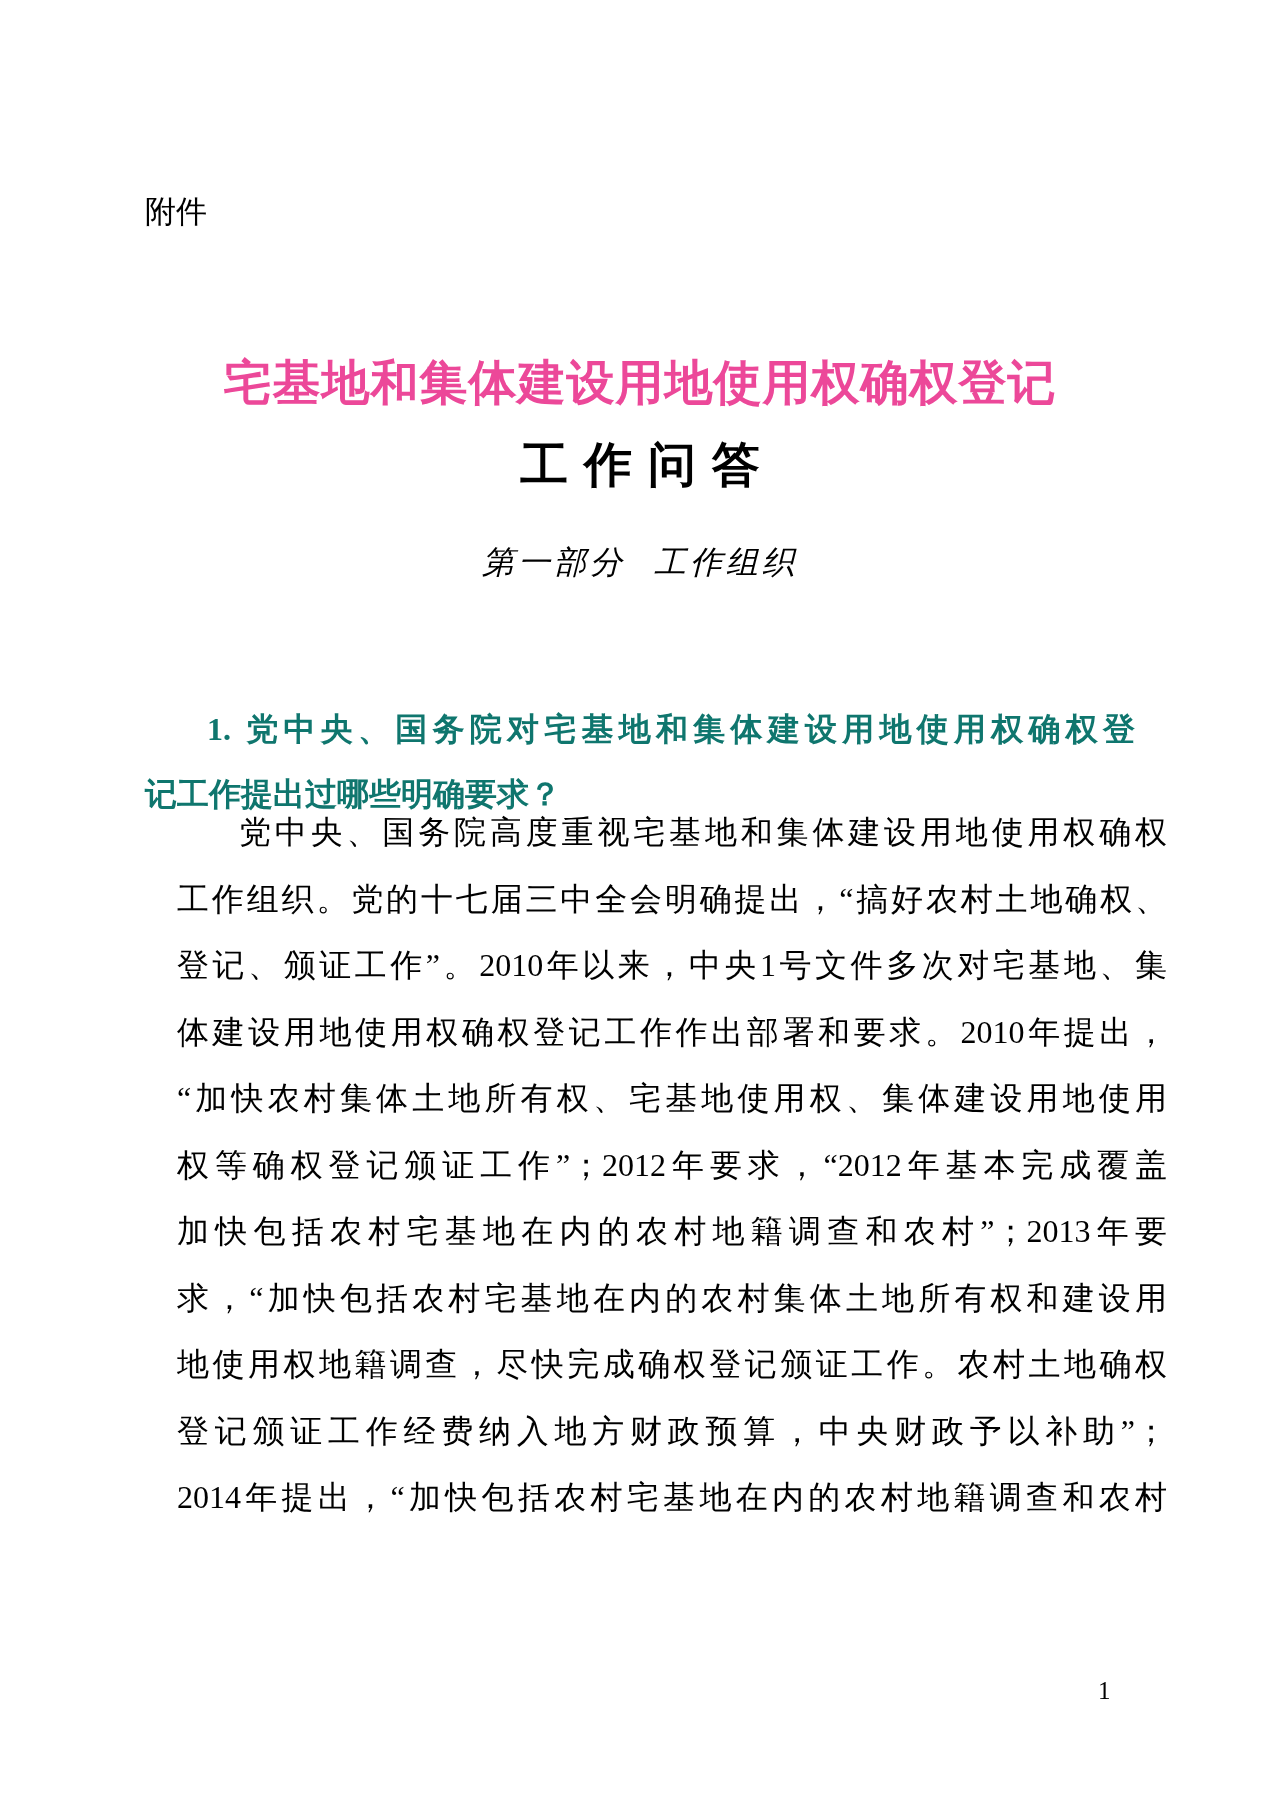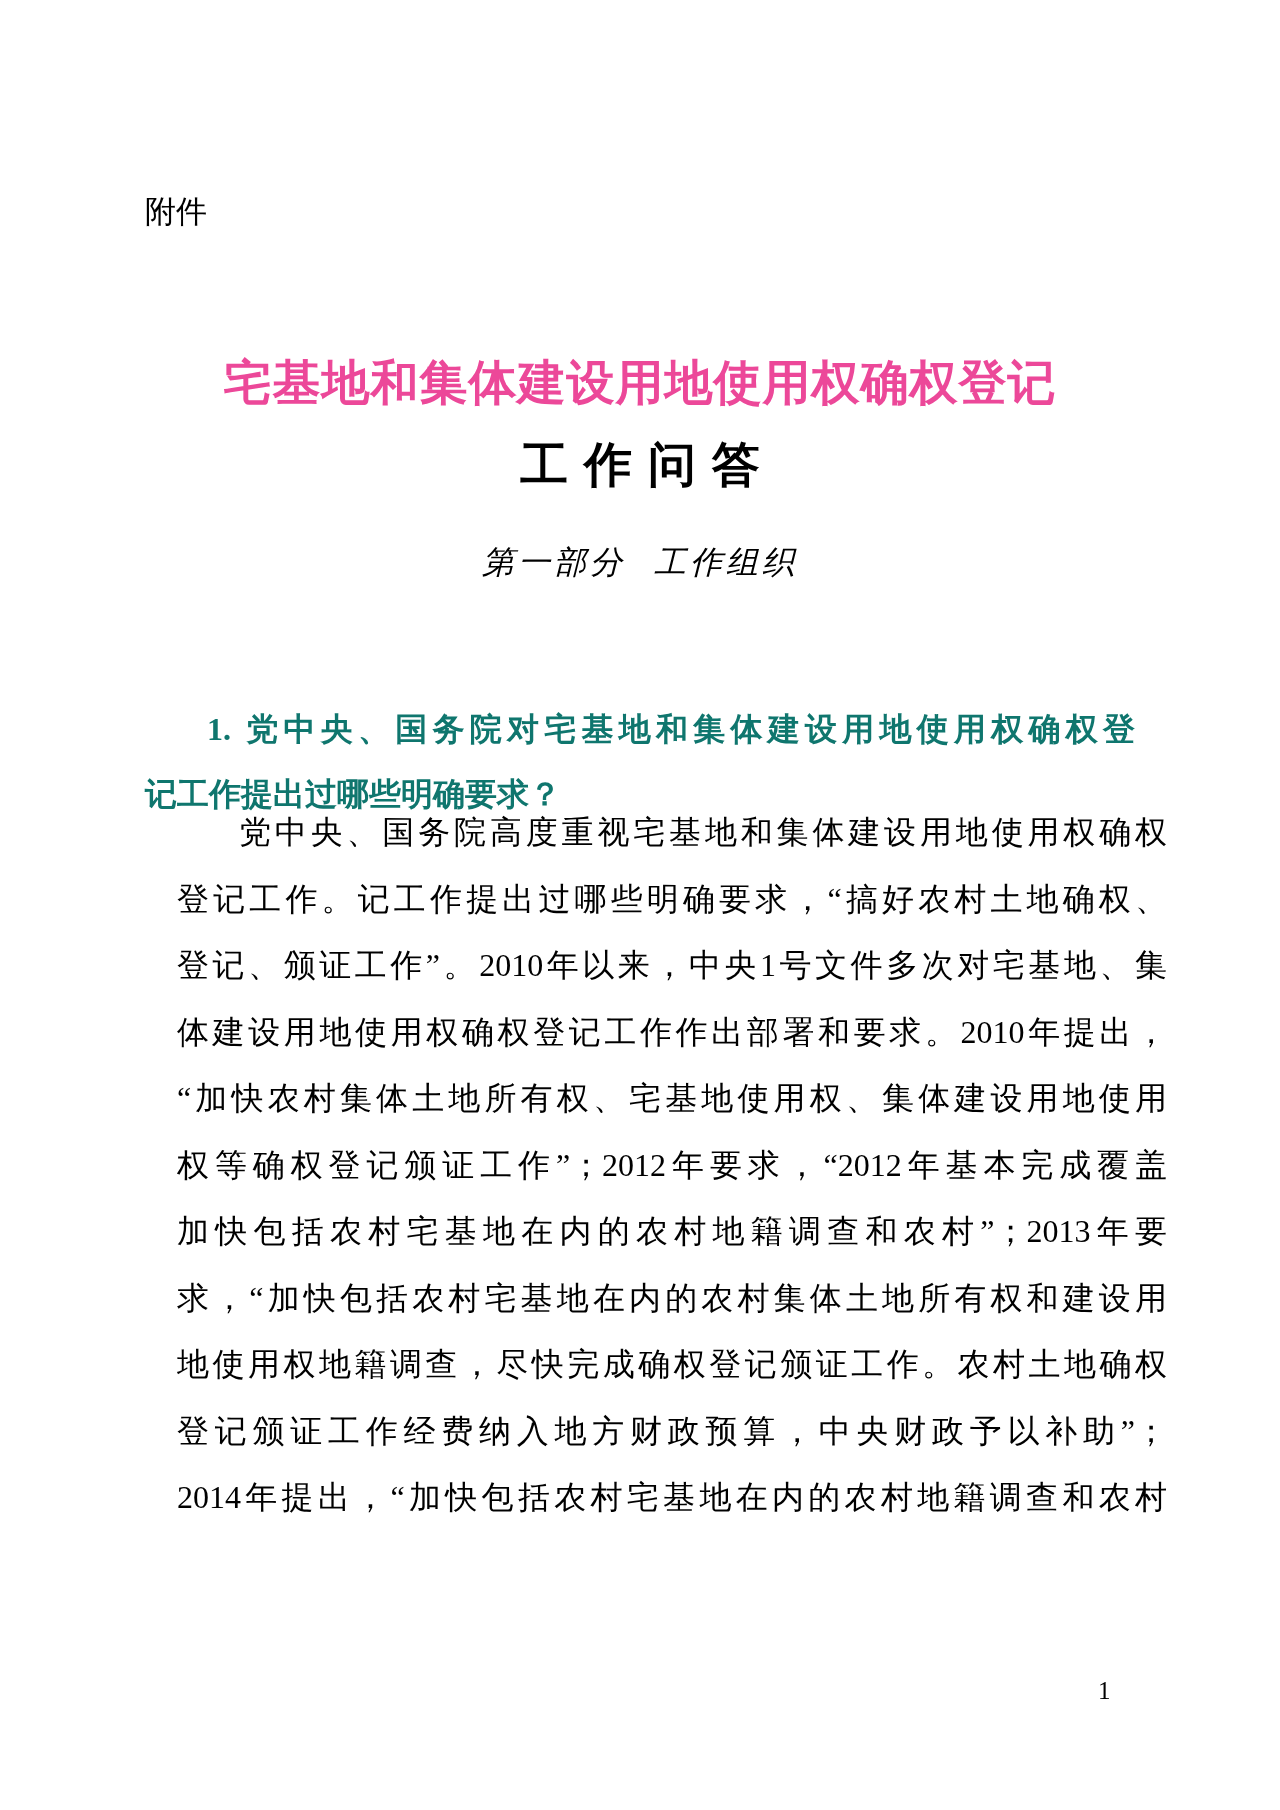--- a/index.html
+++ b/index.html
@@ -136,21 +136,21 @@
 
   <div class="section-heading">第一部分 工作组织</div>
 
   <div class="question">
     <div class="q-line q-line1"><span class="q-number">1.</span><span>党中央、国务院对宅基地和集体建设用地使用权确权登</span></div>
     <div class="q-line q-line2">记工作提出过哪些明确要求？</div>
   </div>
 
   <div class="paragraph">
     <div class="p-line first">党中央、国务院高度重视宅基地和集体建设用地使用权确权</div>
-    <div class="p-line">登记工作。记工作提出过哪些明确要求，“搞好农村土地确权、</div>
+    <div class="p-line">工作组织。党的十七届三中全会明确提出，“搞好农村土地确权、</div>
     <div class="p-line">登记、颁证工作”。2010年以来，中央1号文件多次对宅基地、集</div>
     <div class="p-line">体建设用地使用权确权登记工作作出部署和要求。2010年提出，</div>
     <div class="p-line">“加快农村集体土地所有权、宅基地使用权、集体建设用地使用</div>
     <div class="p-line">权等确权登记颁证工作”；2012年要求，“2012年基本完成覆盖</div>
     <div class="p-line">加快包括农村宅基地在内的农村地籍调查和农村”；2013年要</div>
     <div class="p-line">求，“加快包括农村宅基地在内的农村集体土地所有权和建设用</div>
     <div class="p-line">地使用权地籍调查，尽快完成确权登记颁证工作。农村土地确权</div>
     <div class="p-line">登记颁证工作经费纳入地方财政预算，中央财政予以补助”；</div>
     <div class="p-line">2014年提出，“加快包括农村宅基地在内的农村地籍调查和农村</div>
   </div>

